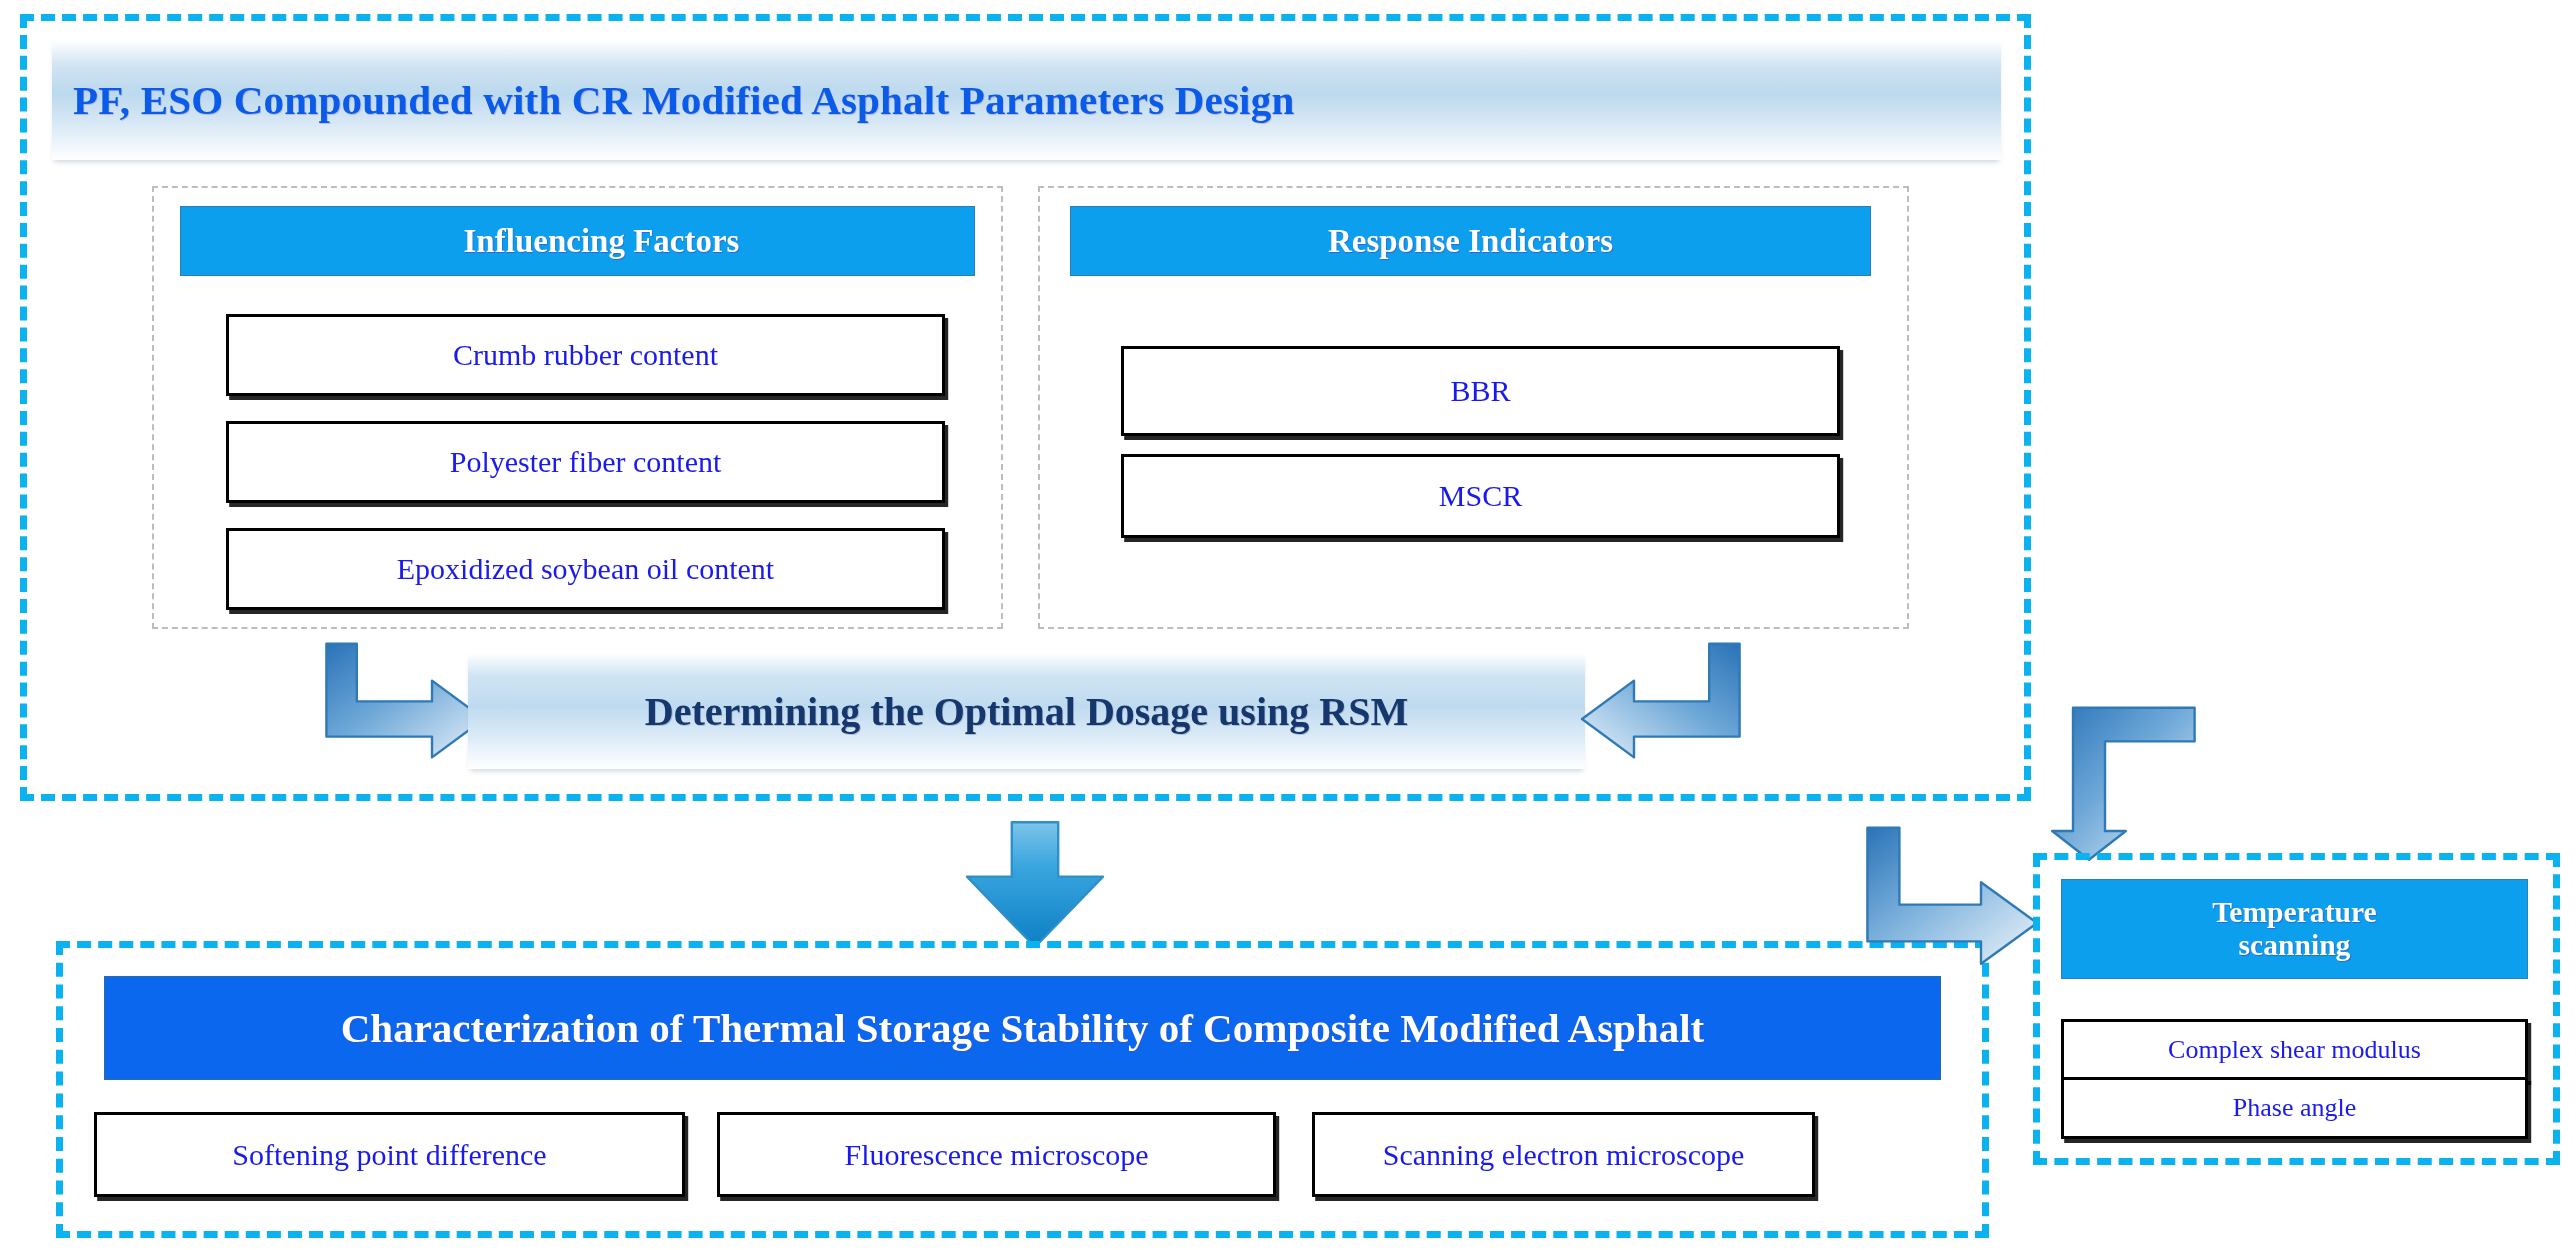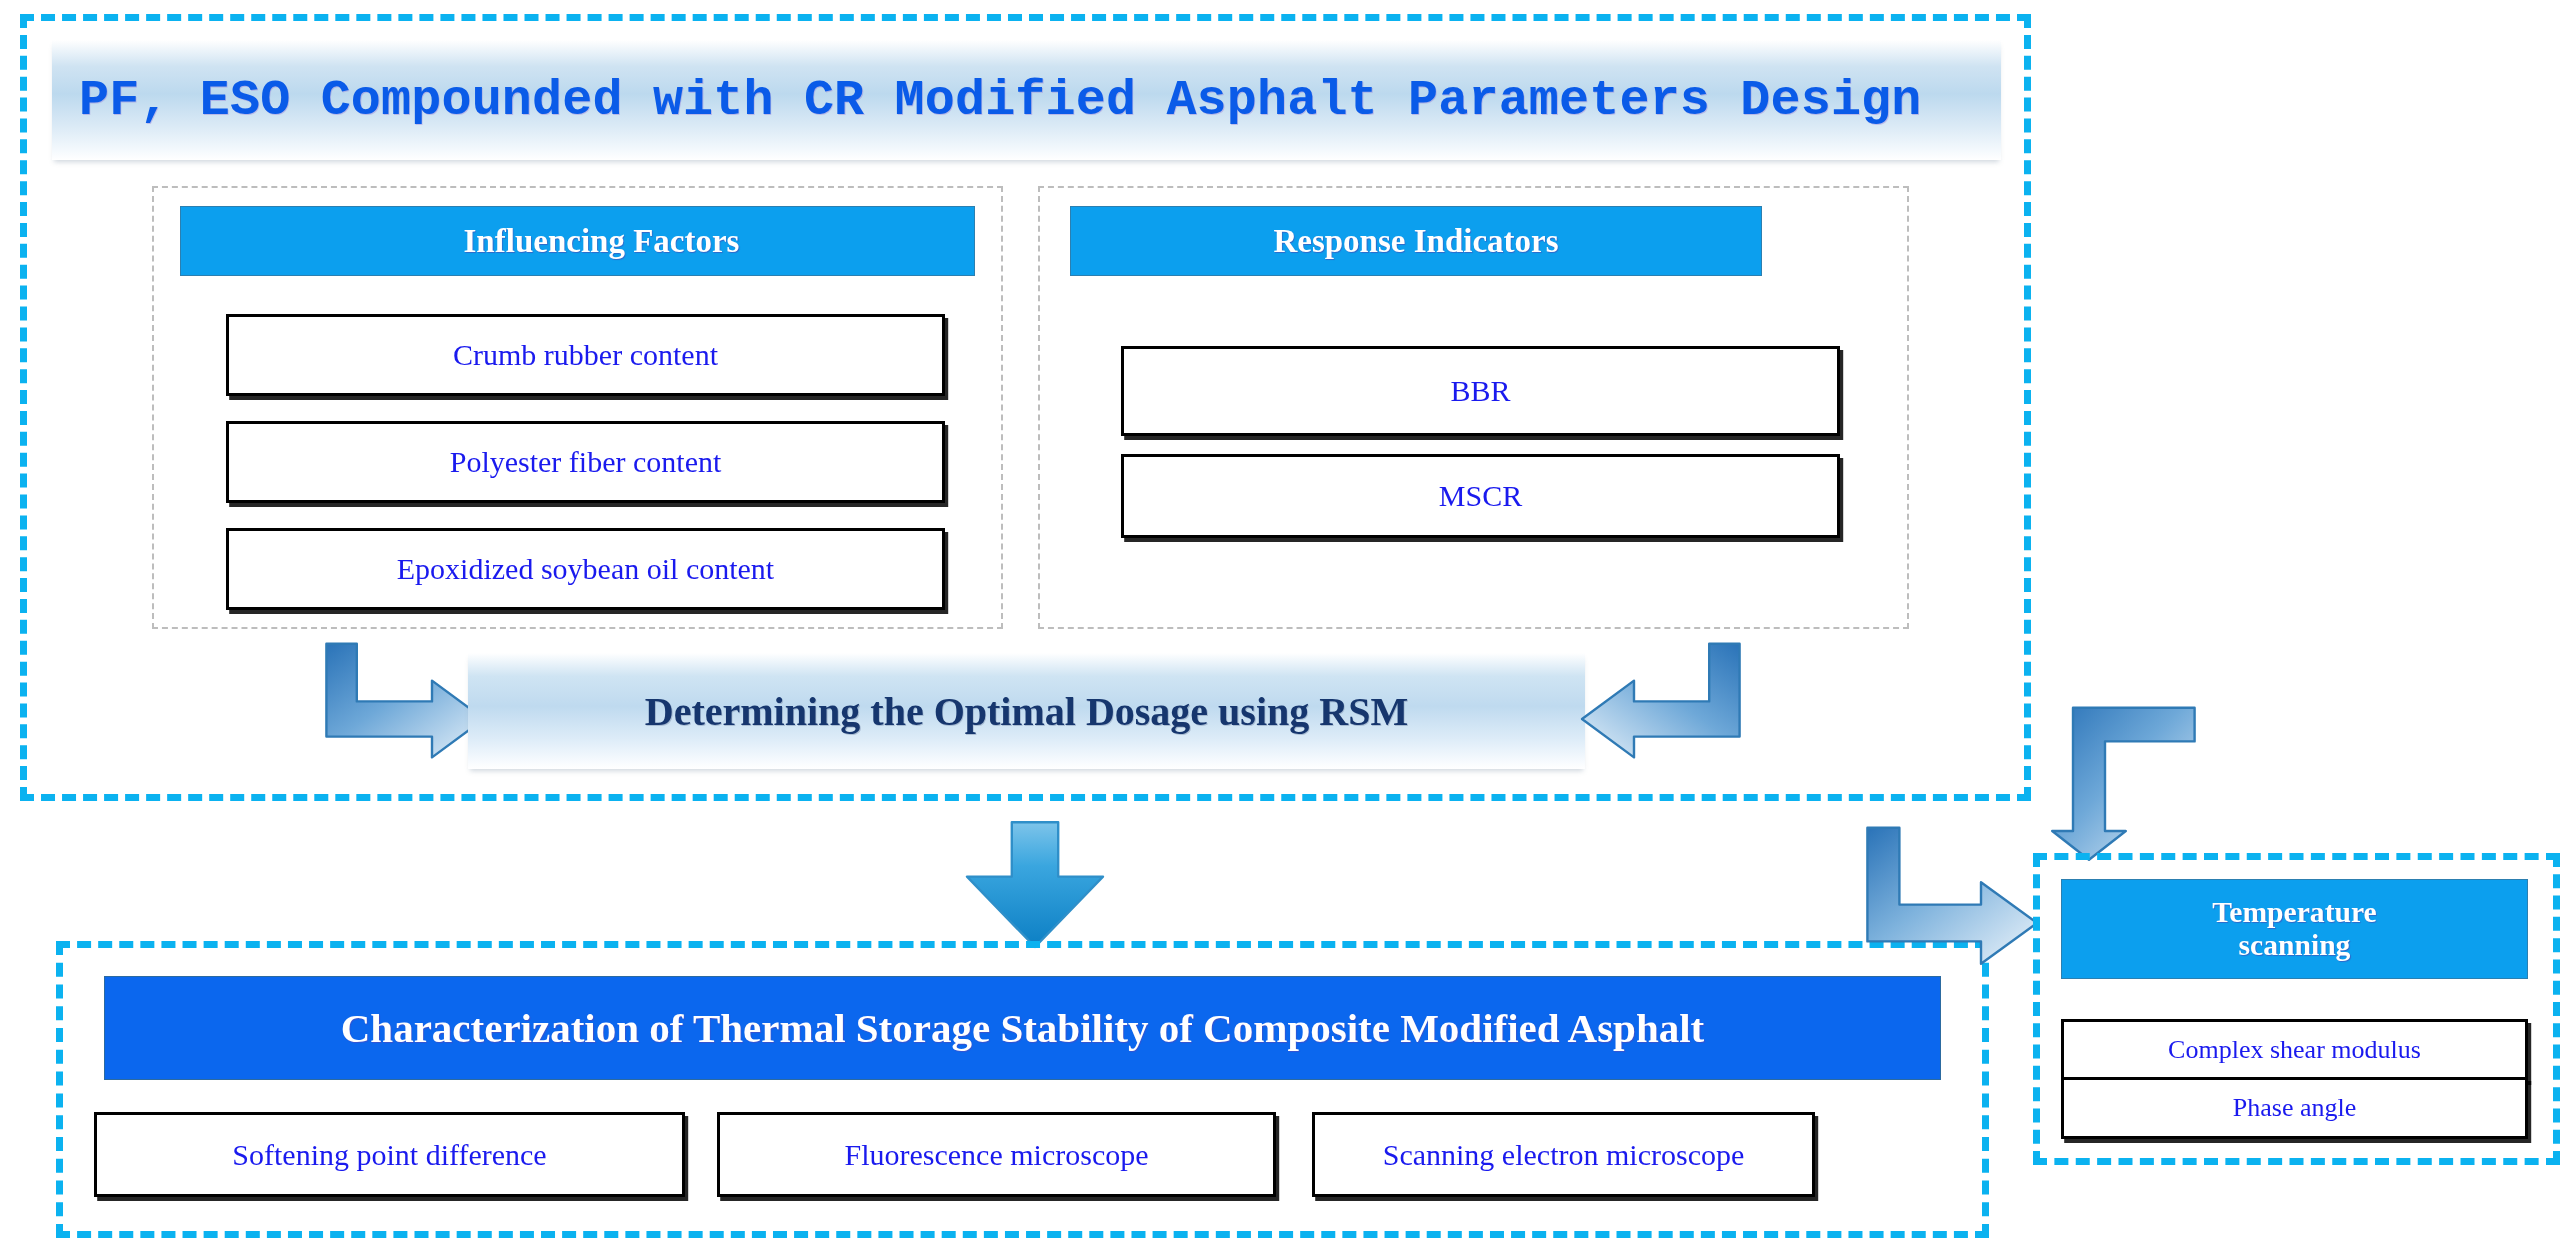--- a/index.html
+++ b/index.html
@@ -20,44 +20,43 @@
 
   
   #title-banner{
     left:52px;top:40px;width:1949px;height:120px;
     background:linear-gradient(to bottom,#ffffff 0%,#cfe3f2 22%,#bcd9ee 45%,
                                #dbeaf6 72%,#f4f9fd 92%,#ffffff 100%);
     display:flex;align-items:center;
     box-shadow:0 4px 4.8px -2.4px rgba(120,140,160,.35);
   }
   #title-text{
-    font-size:50px;font-weight:bold;color:#0A5BE8;
-    letter-spacing:0.2px;padding-left:27px;white-space:nowrap;
+    font-size:41px;font-weight:bold;color:#0A5BE8;
+    letter-spacing:0.2px;padding-left:21px;white-space:nowrap;
     text-shadow:0.8px 0.8px 0 rgba(120,60,200,.25);
-    font-family:Liberation Mono, monospace;
   }
 
   
   .dottedgroup{
     position:absolute;box-sizing:border-box;
     border:2.4px dashed #bdbdbd;background:transparent;
   }
   #group-factors{left:152px;top:186px;width:851px;height:443px;}
   #group-response{left:1038px;top:186px;width:871px;height:443px;}
 
   
   .bluehead{
     position:absolute;box-sizing:border-box;
     background:#0C9FEE;border:1.6px solid #2c7fb0;
     display:flex;align-items:center;justify-content:center;
     color:#ffffff;font-weight:bold;font-size:33px;
     text-shadow:0.8px 0.8px 0.8px rgba(90,40,160,.45);
   }
   #head-factors{left:180px;top:206px;width:795px;height:70px;padding-left:48px;}
-  #head-response{left:1070px;top:206px;width:692px;height:70px;}
+  #head-response{left:1070px;top:206px;width:801px;height:70px;}
 
   
   .itembox{
     position:absolute;box-sizing:border-box;
     background:#ffffff;border:3.2px solid #000000;
     display:flex;align-items:center;justify-content:center;
     color:#1A1AEE;font-size:30px;white-space:nowrap;
     box-shadow:3.2px 4px 0 rgba(0,0,0,.85);
   }
   #fac-1{left:226px;top:314px;width:719px;height:82px;}

